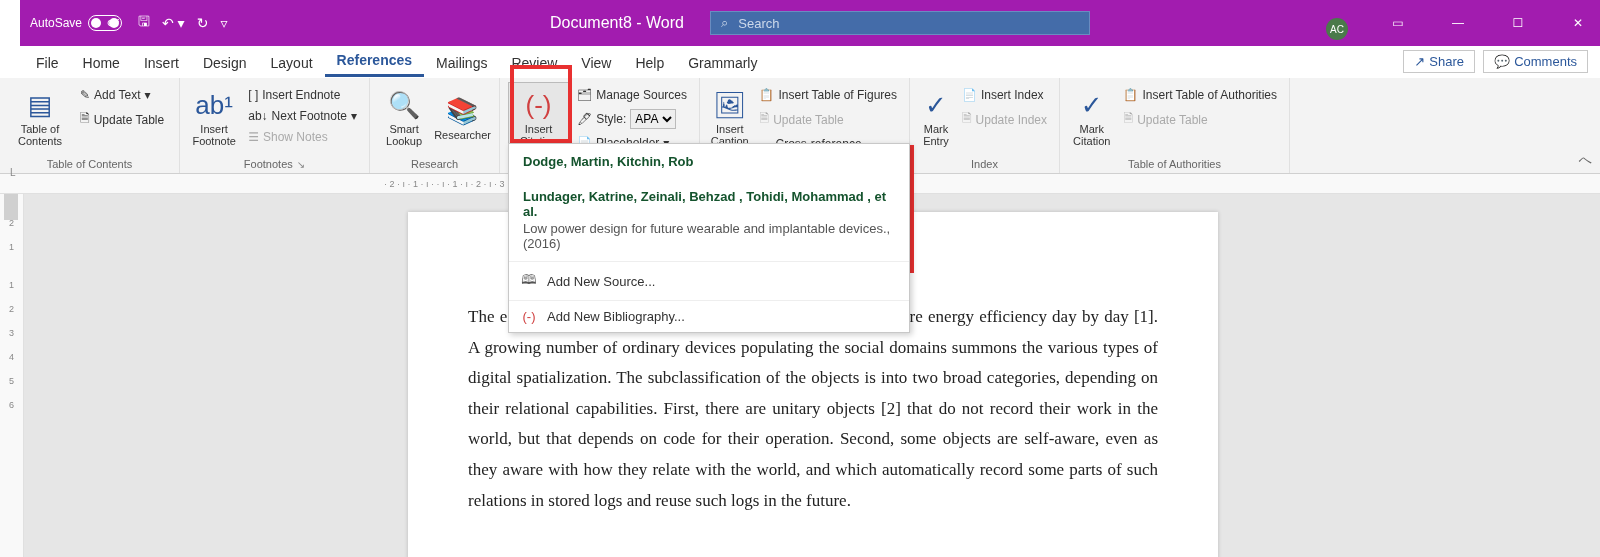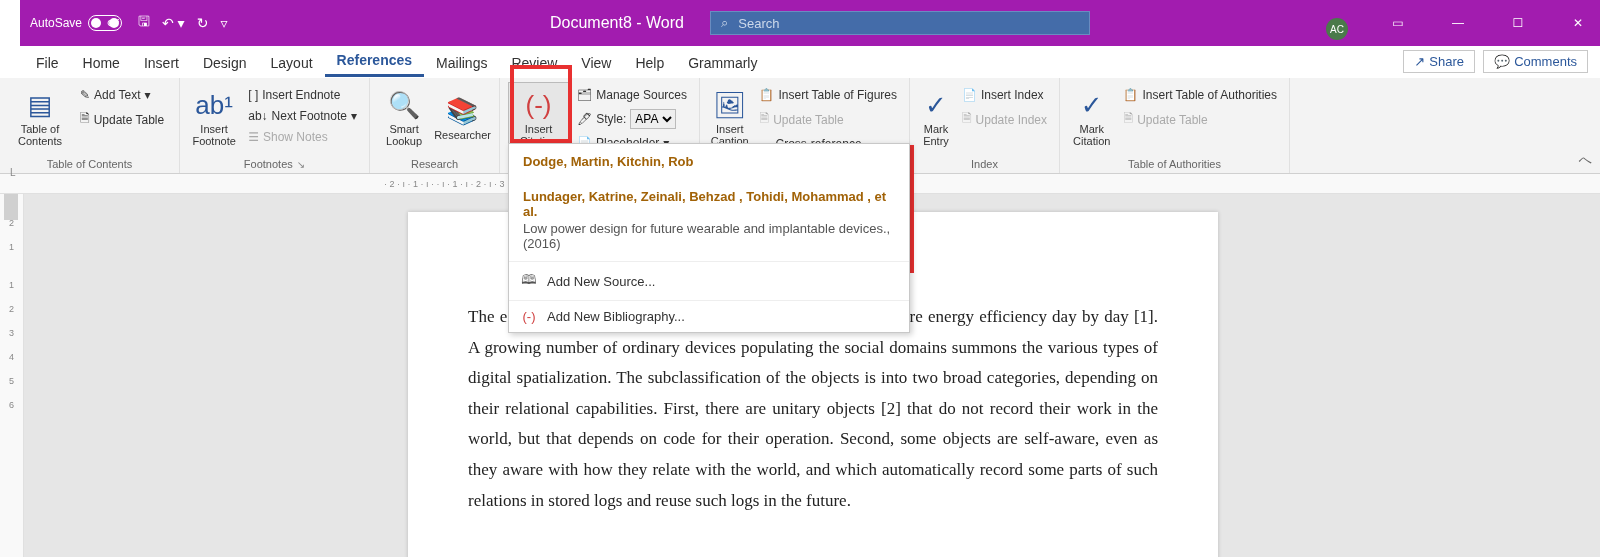--- a/index.html
+++ b/index.html
@@ -31,21 +31,21 @@
 .bigbtn .icon{font-size:26px;color:#2b579a;}
 .smallbtn{display:flex;align-items:center;gap:4px;font-size:12px;color:#333;padding:2px 4px;white-space:nowrap;}
 .smallbtn.disabled{color:#aaa;}
 .vstack{display:flex;flex-direction:column;gap:3px;}
 .collapse{position:absolute;right:8px;bottom:4px;font-size:13px;color:#666;}
 .highlight{border:4px solid #e83030;position:absolute;pointer-events:none;}
 .hl1{top:65px;left:510px;width:62px;height:78px;}
 .hl2{top:145px;left:510px;width:404px;height:128px;}
 .dropdown{position:absolute;top:143px;left:508px;width:402px;background:#fff;border:1px solid #c8c8c8;box-shadow:2px 2px 6px rgba(0,0,0,.2);z-index:10;}
 .cit-item{padding:10px 14px;}
-.cit-item .authors{font-weight:700;font-size:13px;color:#a16207;}
+.cit-item .authors{font-weight:700;font-size:13px;color:#14532d;}
 .cit-item .src{font-size:13px;color:#555;margin-top:2px;}
 .dd-action{display:flex;align-items:center;gap:10px;padding:8px 12px;font-size:13px;color:#333;border-top:1px solid #eee;}
 .dd-action .ico{width:16px;text-align:center;color:#555;}
 .ruler-area{height:20px;background:#f9f9f9;border-bottom:1px solid #e0e0e0;position:relative;font-size:9px;color:#888;}
 .ruler-h{position:absolute;left:24px;right:0;top:2px;height:16px;display:flex;align-items:center;padding-left:360px;letter-spacing:0px;}
 .doc-area{display:flex;height:395px;background:#e6e6e6;}
 .ruler-v{width:24px;background:#f9f9f9;border-right:1px solid #e0e0e0;font-size:9px;color:#888;display:flex;flex-direction:column;align-items:center;gap:14px;padding-top:10px;position:relative;}
 .ruler-v::before{content:"";position:absolute;left:4px;top:0;width:14px;height:26px;background:#d0d0d0;}
 .page-wrap{flex:1;position:relative;overflow:hidden;}
 .page{position:absolute;left:384px;top:18px;width:810px;height:900px;background:#fff;box-shadow:0 0 4px rgba(0,0,0,.2);padding:90px 60px;}

